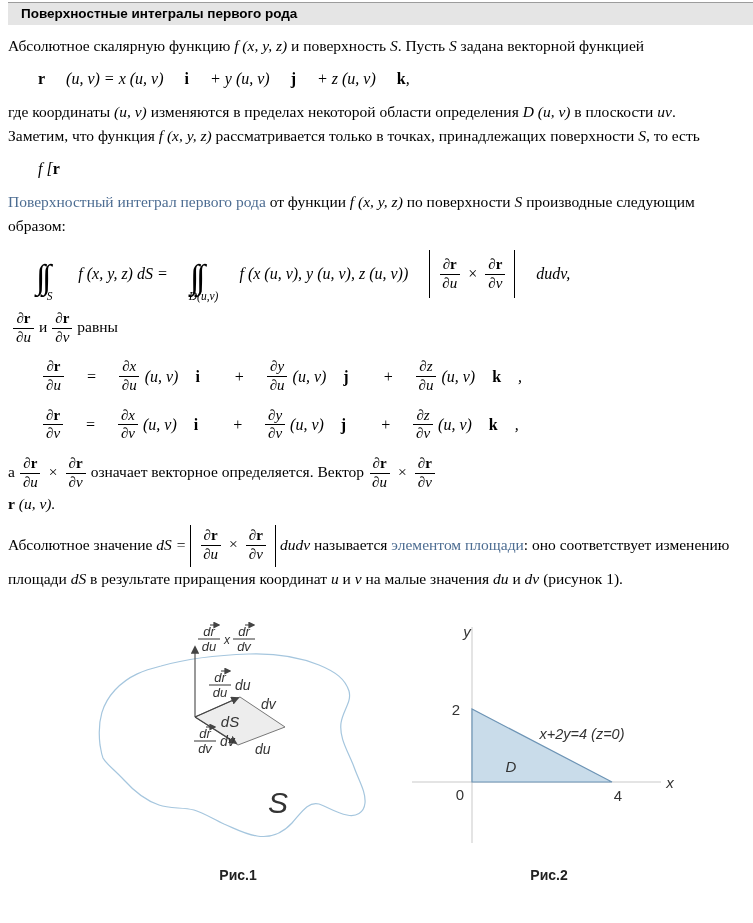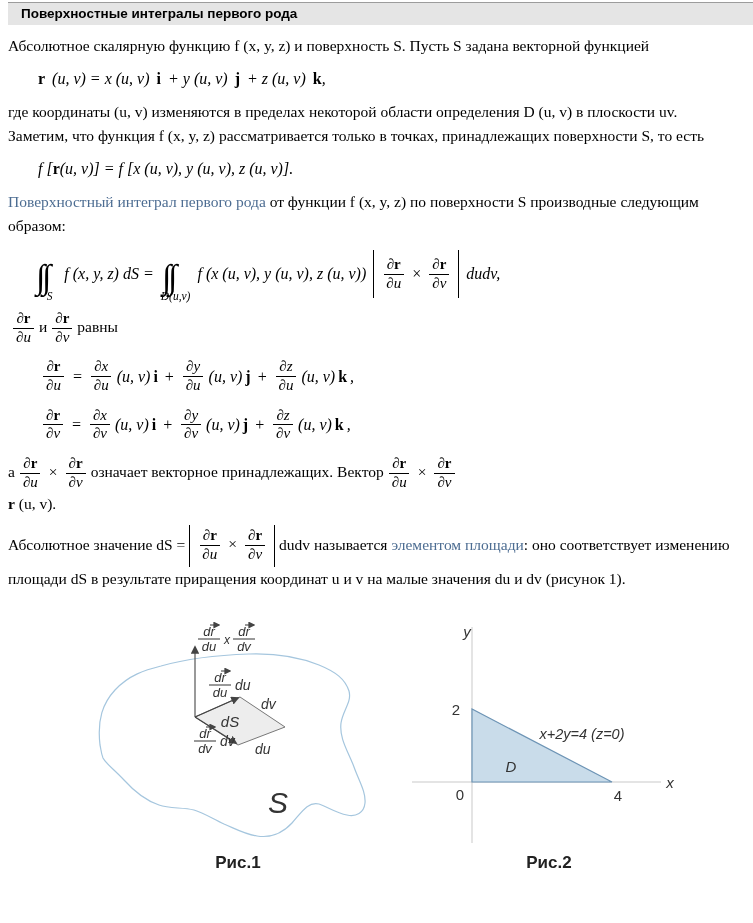--- a/index.html
+++ b/index.html
@@ -12,52 +12,52 @@
   .titlebar {
     margin:2px 0 0 8px;
     background:#e5e5e5;
     border-top:1px solid #9c9c9c;
     padding:3px 6px 4px 13px;
     font-family:"Liberation Sans",sans-serif;
     font-weight:bold; font-size:13.5px; color:#000;
   }
   .content { padding:0 8px; }
   p.para { margin:9px 0; line-height:24px; }
-  .mi { }
+  .mi { font-style:italic; }
   .vec { font-weight:bold; font-style:normal; }
   .term { color:#4d6d92; }
   .formula {
     margin:12px 0 12px 30px;
     display:flex; align-items:center;
     font-style:italic; font-size:16px;
   }
-  .seg { margin:0 3px; white-space:pre; }
+  .seg { margin:0 17px; white-space:pre; }
   .frac {
     display:inline-flex; flex-direction:column; align-items:center;
     vertical-align:middle; margin:0 5px; font-style:italic;
     line-height:1.18; font-size:15px;
   }
   .frac .num { padding:0 3px; border-bottom:1px solid #000; }
   .frac .den { padding:0 3px; }
   .vbar { display:inline-block; width:1px; background:#000; align-self:center; vertical-align:middle; margin:0 4px; }
   .vbar.tall { height:48px; }
   .vbar.mid  { height:42px; }
   .times { font-style:normal; margin:0 3px; }
   .iint-wrap {
     display:inline-flex; flex-direction:column; align-items:center;
     margin:0 4px; transform:translateY(7px);
   }
   .iint { font-style:normal; font-size:34px; line-height:1; letter-spacing:-0.45em; padding-right:0.45em; }
   .iint-sub { font-style:italic; font-size:11.5px; margin-top:-4px; }
   .figures { display:flex; gap:21px; padding-left:85px; margin-top:26px; }
   .figblock { width:290px; }
   .figcaption {
-    text-align:center; margin-top:2px;
+    text-align:center; margin-top:16px;
     font-family:"Liberation Sans",sans-serif;
-    font-weight:bold; font-size:17px; color:#222;
+    font-weight:bold; font-size:14px; color:#222;
   }
   svg text {
     font-family:"Liberation Sans","DejaVu Sans",sans-serif;
     fill:#333;
   }
   svg .it { font-style:italic; }
 </style>
 </head>
 <body>
 
@@ -78,21 +78,20 @@
         <span class="mi seg"> + z (u, v) </span>
         <span class="vec">k</span>
         <span class="mi">,</span>
       </div>
 
     <p class="para"><span>где координаты </span><span class="mi">(u, v)</span><span> изменяются в пределах некоторой области определения </span><span class="mi">D (u, v)</span><span> в плоскости </span><span class="mi">uv</span><span>.</span><br><span>Заметим, что функция </span><span class="mi">f (x, y, z)</span><span> рассматривается только в точках, принадлежащих поверхности </span><span class="mi">S</span><span>, то есть</span></p>
 
     <div class="formula">
         <span class="mi">f [</span>
         <span class="vec">r</span>
-        <span class="mi"> (u, v)] = f [x (u, v), y (u, v), z (u, v)].</span>
       </div>
 
     <p class="para"><span class="term">Поверхностный интеграл первого рода</span><span> от функции </span><span class="mi">f (x, y, z)</span><span> по поверхности </span><span class="mi">S</span><span> производные следующим</span><br><span>образом:</span></p>
 
     <div class="formula">
       <span class="iint-wrap">
           <span class="iint">∫∫</span>
           <span class="iint-sub">S</span>
         </span>
       <span class="mi seg">f (x, y, z) dS =</span>
@@ -180,21 +179,21 @@
       <span class="vec seg">k</span>
       <span class="mi">,</span>
     </div>
 
     <p class="para"><span>а</span><span class="frac">
           <span class="num"><span>∂</span><span class="vec">r</span></span>
           <span class="den">∂u</span>
         </span><span class="times">×</span><span class="frac">
           <span class="num"><span>∂</span><span class="vec">r</span></span>
           <span class="den">∂v</span>
-        </span><span>означает векторное принадлежащих. Вектор</span><span class="frac">
+        </span><span>означает векторное определяется. Вектор</span><span class="frac">
           <span class="num"><span>∂</span><span class="vec">r</span></span>
           <span class="den">∂u</span>
         </span><span class="times">×</span><span class="frac">
           <span class="num"><span>∂</span><span class="vec">r</span></span>
           <span class="den">∂v</span>
         </span><br><span class="vec">r</span><span class="mi"> (u, v).</span></p>
 
     <p class="para"><span>Абсолютное значение </span><span class="mi">dS =</span><span class="vbar mid"></span><span class="frac">
           <span class="num"><span>∂</span><span class="vec">r</span></span>
           <span class="den">∂u</span>

